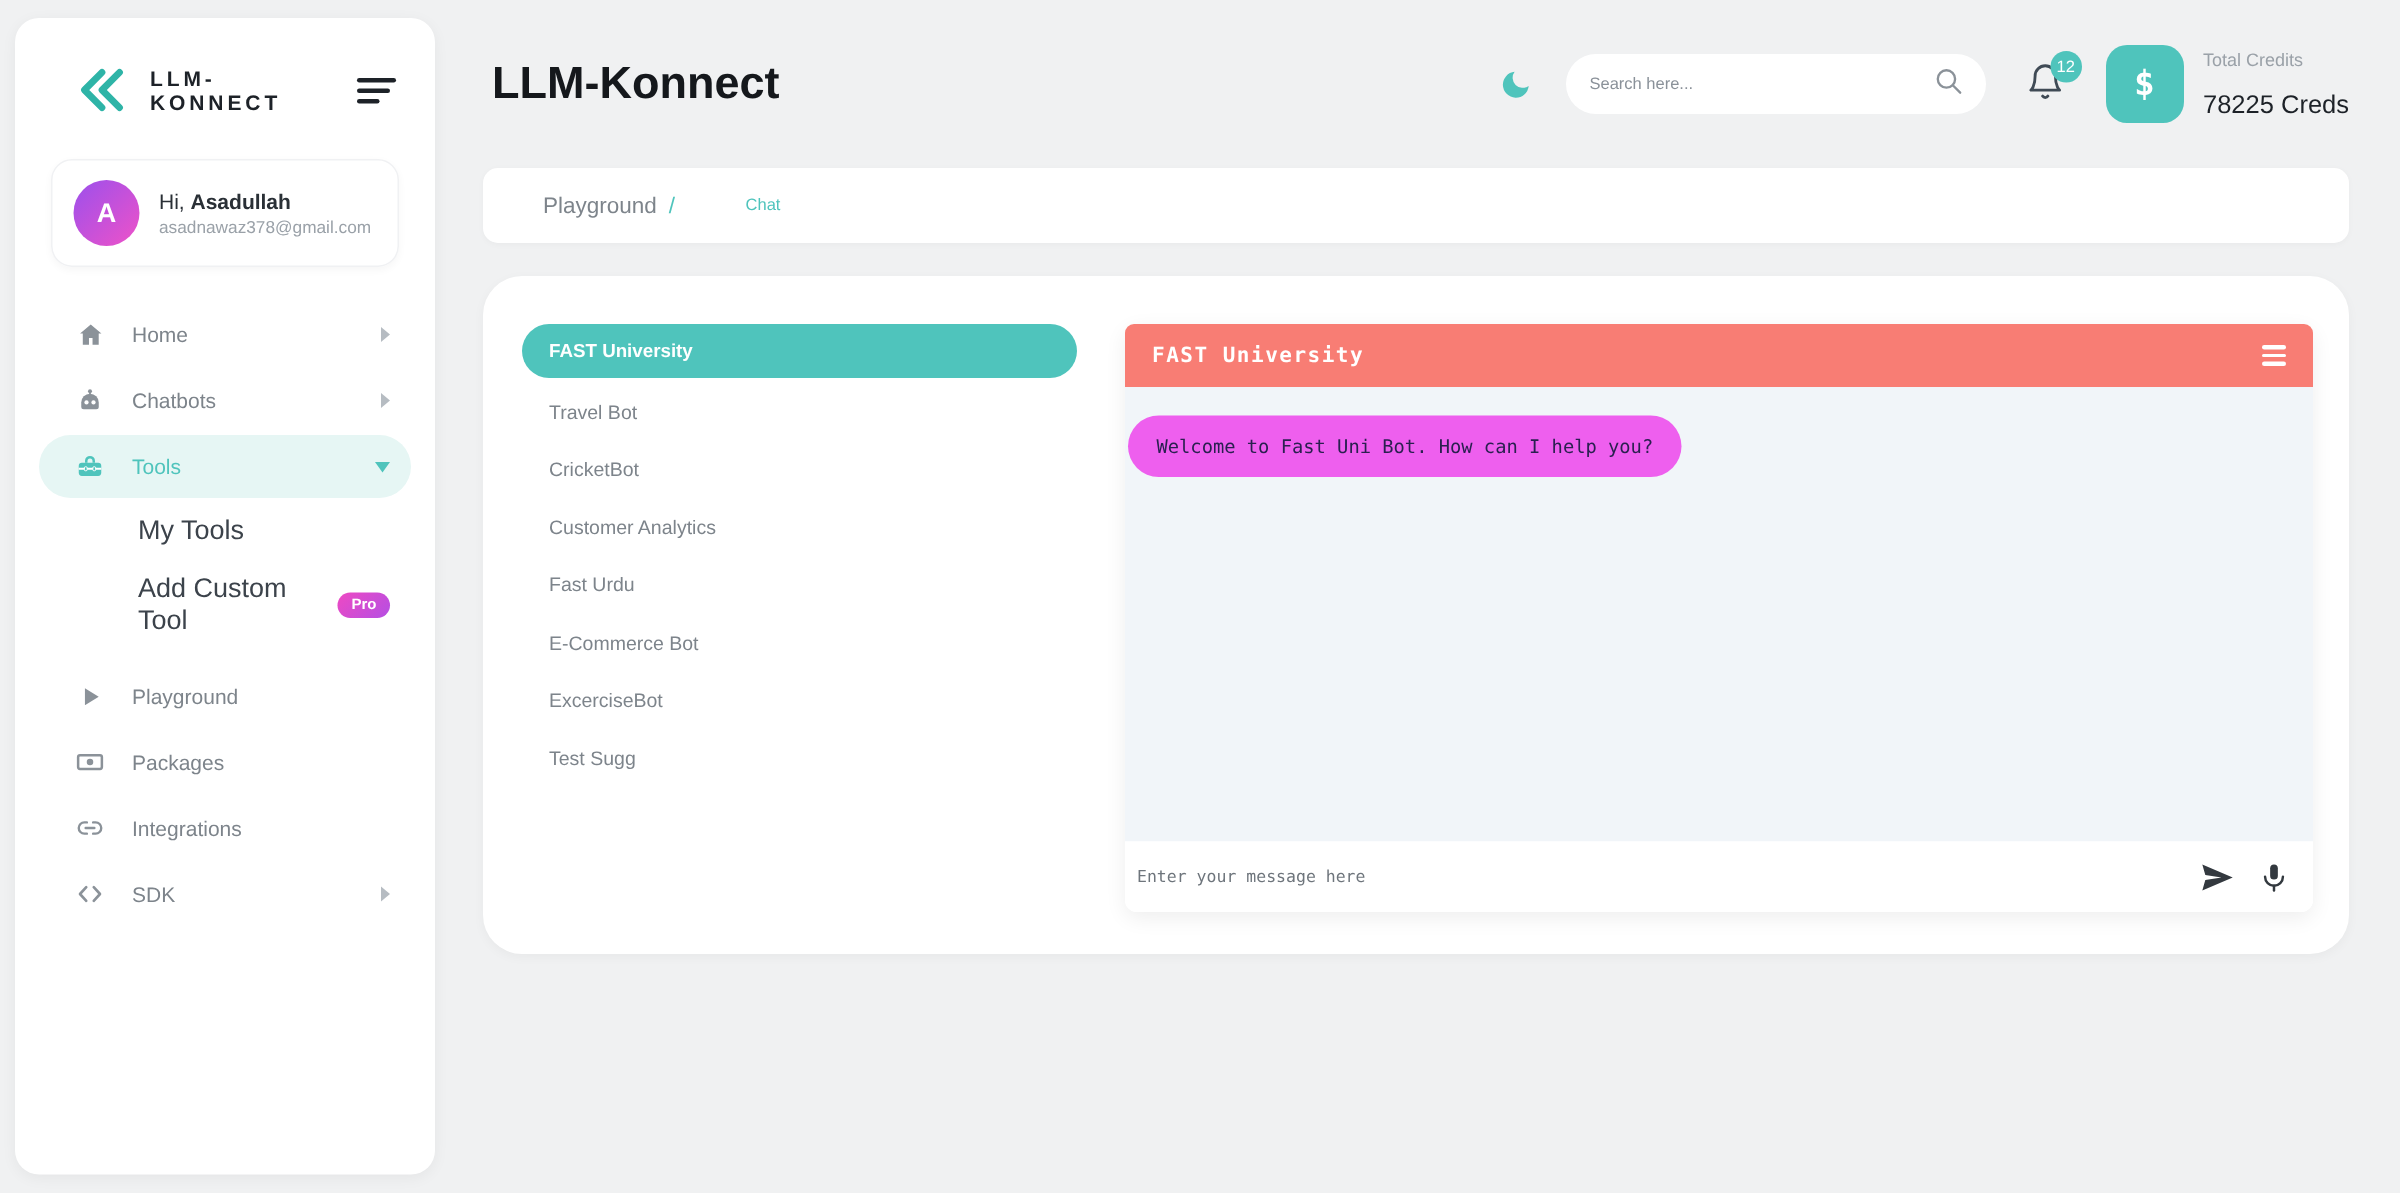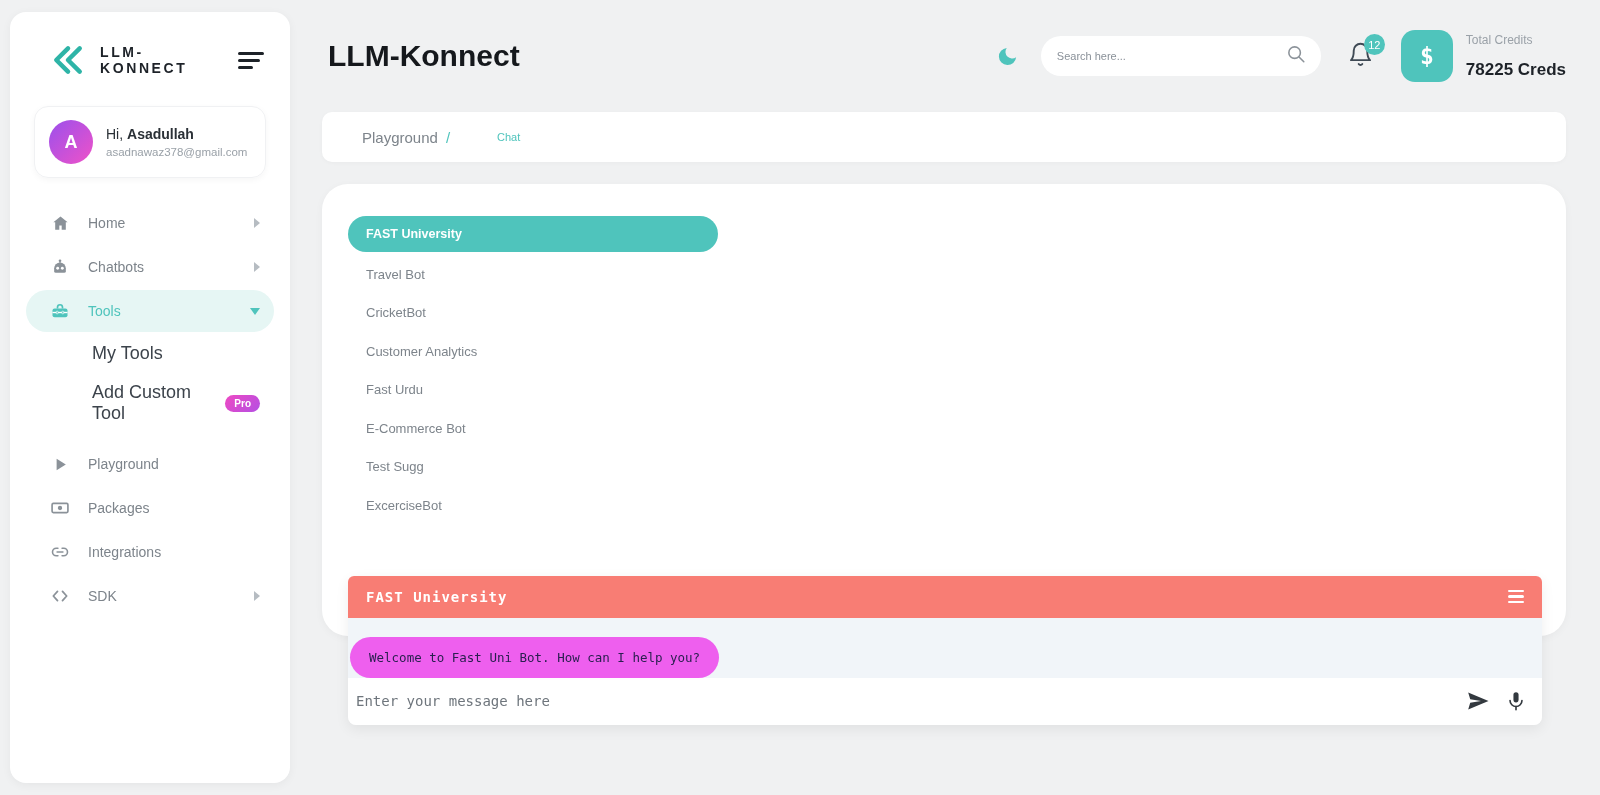--- a/index.html
+++ b/index.html
@@ -93,35 +93,35 @@
   }
   .credits { display:flex; align-items:center; gap:13px; margin-left:4px; }
   .credits-tile {
     width:52px; height:52px; border-radius:14px;
     background:var(--accent, #4fc4bc); color:#fff;
     font-size:23px; font-weight:700;
     display:flex; align-items:center; justify-content:center;
     font-family:"DejaVu Sans Mono", monospace;
   }
   .credits-label { font-size:12px; color:#9aa1a8; }
-  .credits-value { font-size:17px; font-weight:700; color:#1d2228; margin-top:13px; }
+  .credits-value { font-size:17px; font-weight:400; color:#1d2228; margin-top:13px; }
 
   .breadcrumb-card {
     height:50px; background:#fff; border-radius:10px;
     display:flex; align-items:center; padding:0 40px; gap:8px;
     box-shadow:0 1px 4px rgba(0,0,0,0.03);
   }
   .breadcrumb-card .bc-section { font-size:15px; color:#7d848b; cursor:pointer; }
   .breadcrumb-card .bc-sep { font-size:15px; color:var(--accent, #4fc4bc); }
   .breadcrumb-card .bc-page { font-size:11px; color:var(--accent, #4fc4bc);margin-left:39px; }
 
   .main-card {
     margin-top:22px; background:#fff; border-radius:26px;
     height:452px; box-shadow:0 2px 8px rgba(0,0,0,0.04);
-    display:flex; gap:50px; padding:32px 24px 0 26px;flex-direction:column;
+    display:flex; gap:32px; padding:32px 24px 0 26px;
   }
   .bot-list { width:370px; flex:0 0 auto; }
   .bot-item {
     height:36px; display:flex; align-items:center;
     padding:0 18px; border-radius:18px; margin-bottom:2.5px;
     font-size:13px; color:#7d848b; cursor:pointer;
   }
   .bot-item.active {
     background:var(--accent, #4fc4bc); color:#fff;
     font-weight:700; font-size:12.5px; margin-bottom:4px;
@@ -144,21 +144,21 @@
     display:inline-block; background:var(--bubble, #ee5fee);
     border-radius:21px; padding:13px 19px;
     font-size:12.5px; color:#2a2050; max-width:60%;
   }
   .chat-inputbar {
     height:47px; background:#fff; border-radius:0 0 8px 8px;
     display:flex; align-items:center; padding:0 14px 0 8px; gap:14px;
   }
   .chat-inputbar input {
     flex:1; border:none; outline:none; background:transparent;
-    font-family:"DejaVu Sans Mono", monospace; font-size:14px; color:#15803d;
+    font-family:"DejaVu Sans Mono", monospace; font-size:11px; color:#15803d;
   }
   .chat-inputbar input::placeholder { color:#6e757c; }
   .chat-inputbar .icon-btn { width:24px; height:24px; cursor:pointer; display:flex; align-items:center; justify-content:center; }
 
   .footer { text-align:center; margin-top:88px; font-size:12px; color:#9aa1a8; }
   .footer .f-brand { color:var(--accent, #4fc4bc); cursor:pointer; }
 </style>
 </head>
 <body>
 
@@ -324,22 +324,22 @@
 
   <div class="main-card">
 
     <div class="bot-list">
       <div class="bot-item active">FAST University</div>
       <div class="bot-item">Travel Bot</div>
       <div class="bot-item">CricketBot</div>
       <div class="bot-item">Customer Analytics</div>
       <div class="bot-item">Fast Urdu</div>
       <div class="bot-item">E-Commerce Bot</div>
+      <div class="bot-item">ExcerciseBot</div>
       <div class="bot-item">Test Sugg</div>
-      <div class="bot-item">ExcerciseBot</div>
     </div>
 
     <div class="chat-panel">
       <div class="chat-header">
         <span class="chat-title mono">FAST University</span>
         <span class="chat-burger">
             <span></span>
             <span></span>
             <span></span>
           </span>

